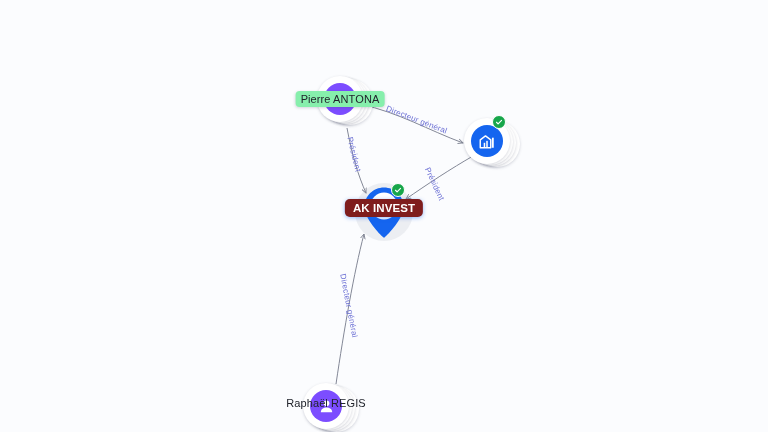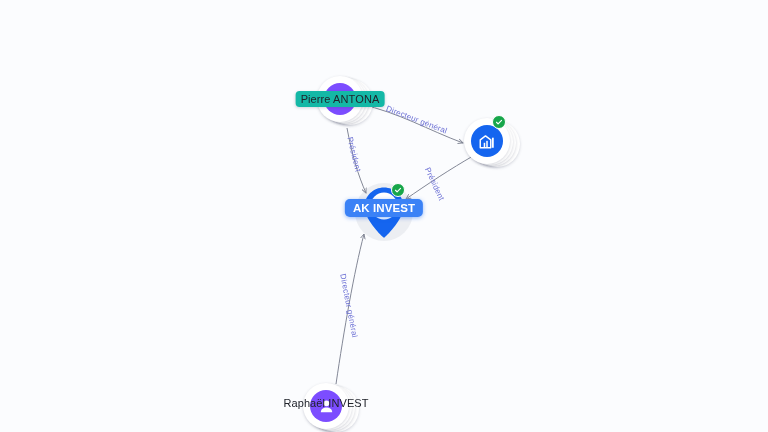--- a/index.html
+++ b/index.html
@@ -86,33 +86,33 @@
   }
 
   
   .node-label {
     position: absolute;
     left: 50%;
     transform: translateX(-50%);
     white-space: nowrap;
     font-size: 11px;
     color: #20232b;
-    background: #14b8a6;
+    background: #86efac;
     border-radius: 4px;
     padding: 2px 5px;
     box-shadow: 0 1px 3px rgba(60, 64, 90, 0.20);
     letter-spacing: 0.1px;
   }
   .node-label.plain {
     background: transparent;
     box-shadow: none;
     padding: 1px 2px;
   }
   .node-label.selected {
-    background: #3b82f6;
+    background: #7f1d1d;
     color: #ffffff;
     font-weight: 700;
     font-size: 11.5px;
     padding: 3px 8px;
     border-radius: 5px;
     box-shadow: 0 1px 4px rgba(21, 101, 239, 0.45);
   }
 
   
   .halo {
@@ -254,16 +254,16 @@
         <i></i>
         <i></i>
         <i></i>
     </div>
     <div class="disc person">
       <svg width="19" height="19" viewBox="0 0 24 24" aria-hidden="true">
         <circle cx="12" cy="8" r="3.6" fill="#ffffff"></circle>
         <path d="M4.8 19.2c0-4 3.3-6 7.2-6s7.2 2 7.2 6z" fill="#ffffff"></path>
       </svg>
     </div>
-    <div class="node-label plain" style="top:20px;">Raphaël INVEST</div>
+    <div class="node-label plain" style="top:20px;">Raphaël REGIS</div>
   </div>
 
 </div>
 
 </body></html>

